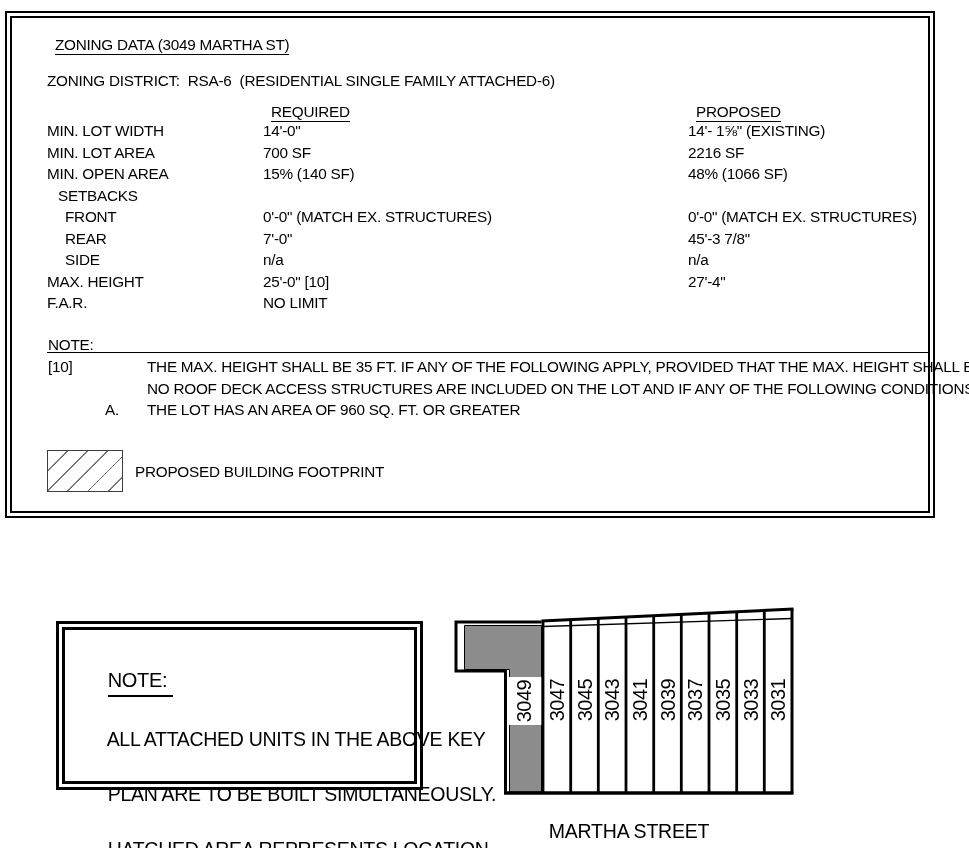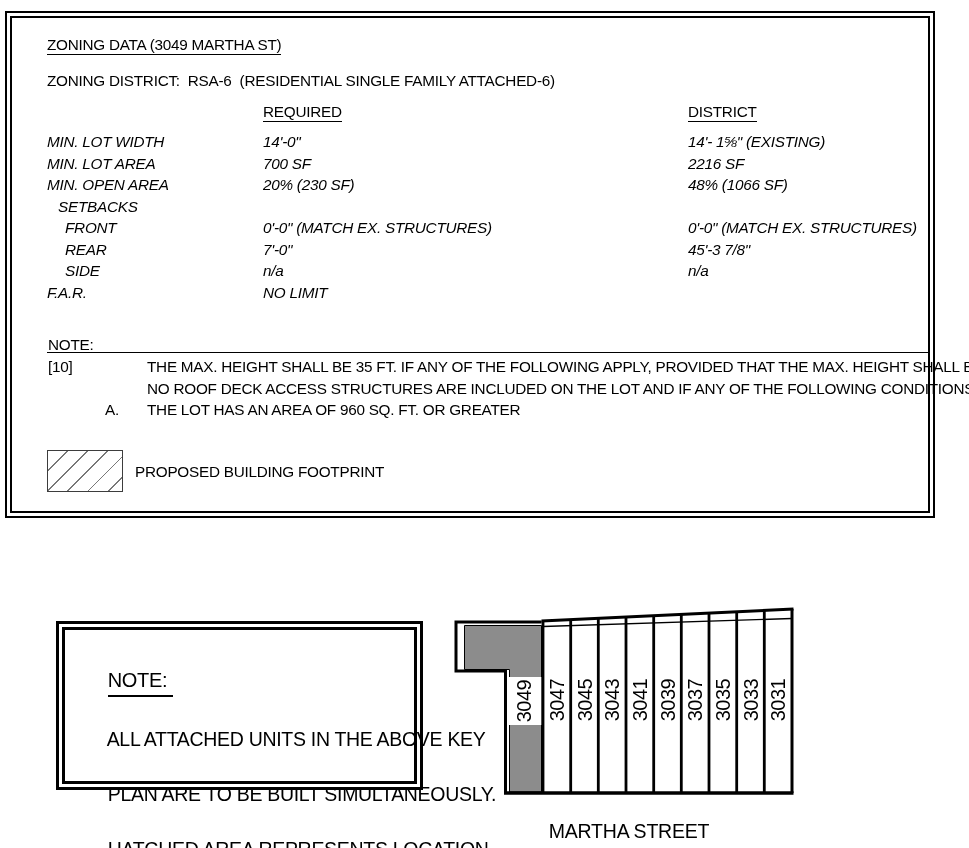--- a/index.html
+++ b/index.html
@@ -2,25 +2,25 @@
 <html><head>
 <meta charset="utf-8">
 <style>
   html,body{margin:0;padding:0;}
   body{
     width:969px;height:848px;position:relative;background:#fff;color:#000;
     font-family:"Liberation Sans",sans-serif;overflow:hidden;
   }
   .abs{position:absolute;}
   .t{white-space:pre;font-size:15.3px;letter-spacing:-0.25px;line-height:16px;}
-  .ul{border-bottom:1.5px solid #000;padding-bottom:1px;}
+  .ul{border-bottom:1.5px solid #000;padding-bottom:1px;margin-left:8px;}
   
   .panel-outer{left:5px;top:11px;width:930px;height:507px;border:2px solid #000;box-sizing:border-box;}
   .panel-inner{left:10px;top:16px;width:920px;height:497px;border:2px solid #000;box-sizing:border-box;}
-  .tbl{left:0;top:134px;width:969px;font-style:italic;}
+  .tbl{left:0;top:123px;width:969px;}
   .trow{position:relative;height:21.5px;}
   .trow span{position:absolute;top:0;}
   .cl{left:47px;} .cl.i1{left:58px;} .cl.i2{left:65px;}
   .cr{left:263px;}
   .cp{left:688px;}
   .note-rule{left:47px;top:352px;width:881px;height:0;border-top:1.6px solid #000;}
   .legend-swatch{
     left:47px;top:450px;width:76px;height:42px;border:1px solid #3d3d3d;box-sizing:border-box;
     background:repeating-linear-gradient(135deg,#fff 0px,#fff 13px,#787878 13px,#787878 14.3px);
   }
@@ -37,36 +37,36 @@
 </head>
 <body>
 
 <div class="abs panel-outer"></div>
 <div class="abs panel-inner"></div>
 
 <div class="abs t" style="left:47px;top:37px;"><span class="ul">ZONING DATA (3049 MARTHA ST)</span></div>
 <div class="abs t" style="left:47px;top:73px;">ZONING DISTRICT:  RSA-6  (RESIDENTIAL SINGLE FAMILY ATTACHED-6)</div>
 
 <div class="abs t" style="left:263px;top:104px;text-align:right;"><span class="ul">REQUIRED</span></div>
-<div class="abs t" style="left:688px;top:104px;"><span class="ul">DISTRICT</span></div>
+<div class="abs t" style="left:688px;top:104px;"><span class="ul">PROPOSED</span></div>
 
 <div class="abs tbl">
   <div class="trow">
     <span class="t cl">MIN. LOT WIDTH</span>
     <span class="t cr">14'-0"</span>
     <span class="t cp">14'- 1⅝" (EXISTING)</span>
   </div>
   <div class="trow">
     <span class="t cl">MIN. LOT AREA</span>
     <span class="t cr">700 SF</span>
     <span class="t cp">2216 SF</span>
   </div>
   <div class="trow">
     <span class="t cl">MIN. OPEN AREA</span>
-    <span class="t cr">20% (230 SF)</span>
+    <span class="t cr">15% (140 SF)</span>
     <span class="t cp">48% (1066 SF)</span>
   </div>
   <div class="trow">
     <span class="t cl i1">SETBACKS</span>
     <span class="t cr"></span>
     <span class="t cp"></span>
   </div>
   <div class="trow">
     <span class="t cl i2">FRONT</span>
     <span class="t cr">0'-0" (MATCH EX. STRUCTURES)</span>
@@ -74,20 +74,25 @@
   </div>
   <div class="trow">
     <span class="t cl i2">REAR</span>
     <span class="t cr">7'-0"</span>
     <span class="t cp">45'-3 7/8"</span>
   </div>
   <div class="trow">
     <span class="t cl i2">SIDE</span>
     <span class="t cr">n/a</span>
     <span class="t cp">n/a</span>
+  </div>
+  <div class="trow">
+    <span class="t cl">MAX. HEIGHT</span>
+    <span class="t cr">25'-0" [10]</span>
+    <span class="t cp">27'-4"</span>
   </div>
   <div class="trow">
     <span class="t cl">F.A.R.</span>
     <span class="t cr">NO LIMIT</span>
     <span class="t cp"></span>
   </div>
 </div>
 
 <div class="abs t" style="left:48px;top:337px;">NOTE:</div>
 <div class="abs note-rule"></div>

